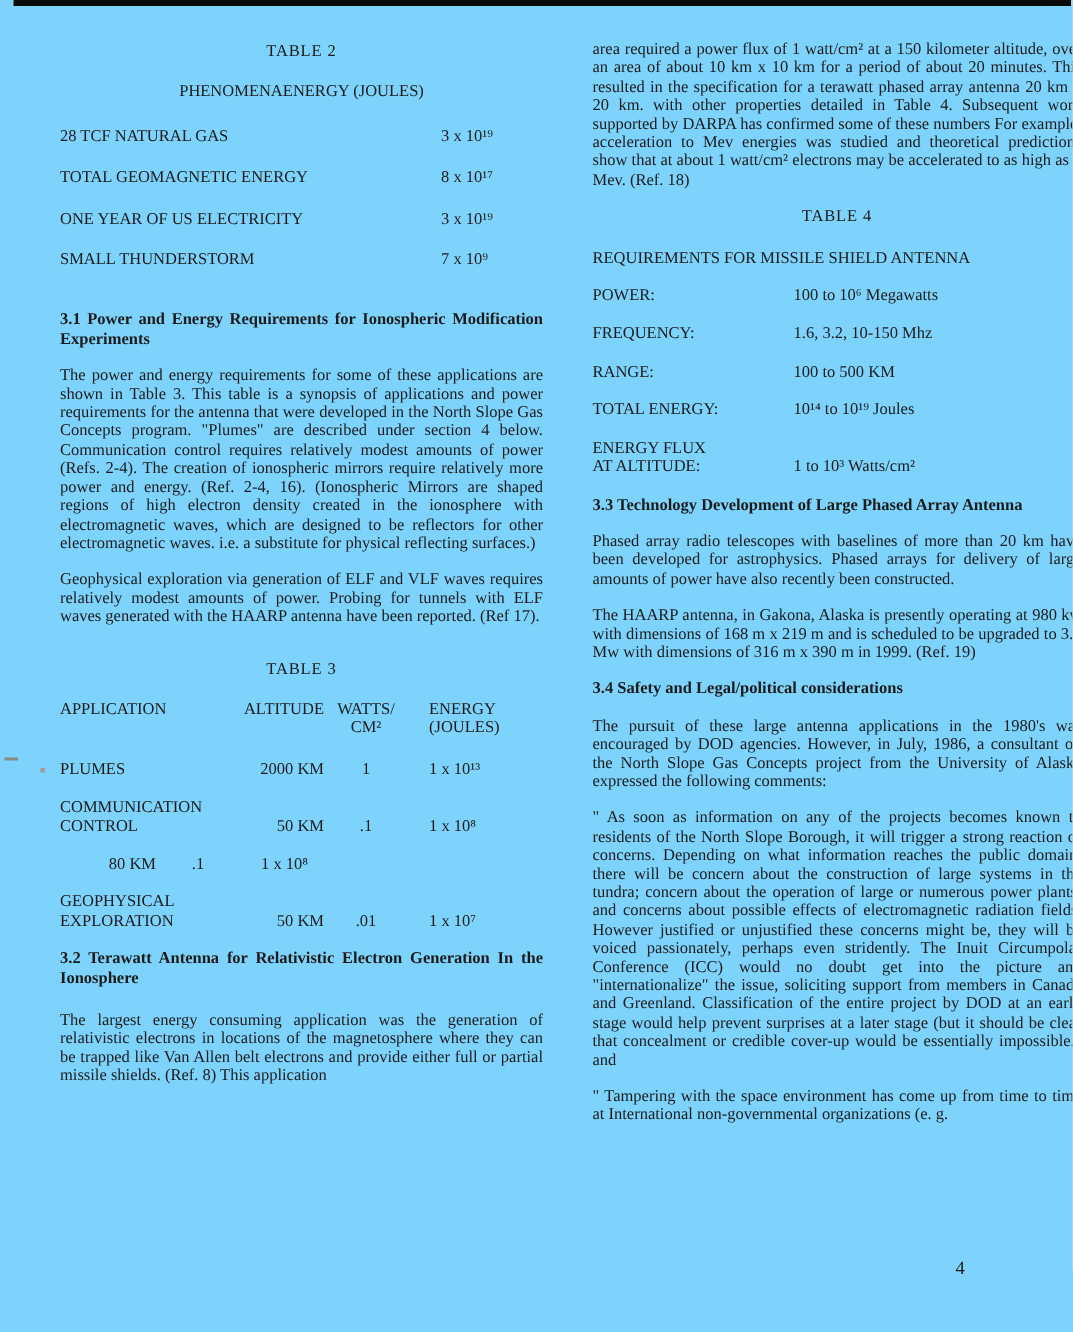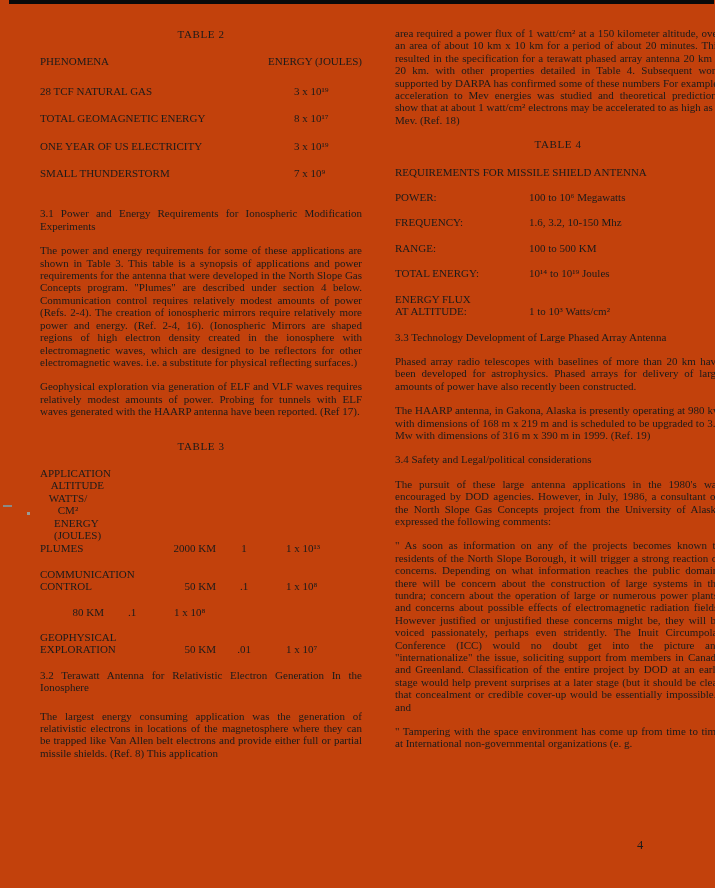--- a/index.html
+++ b/index.html
@@ -1,48 +1,48 @@
 <!DOCTYPE html>
 <html><head>
 <meta charset="utf-8">
 <style>
   html,body { margin:0; padding:0; background:#d8d8d4; }
   .page {
     position:relative;
     width:715px; height:888px;
     margin:0 auto;
-    background:#c2410c;
+    background:#7dd3fc;
     font-family:"Liberation Serif","DejaVu Serif",serif;
     color:#1b1b1b;
     overflow:hidden;
   }
   
   .edge-top { position:absolute; top:0; left:9px; right:1px; height:4px; background:#0a0a0a; }
   .mark-left { position:absolute; left:3px; top:505px; width:9px; height:2px; background:#8a8a86; }
   .dot-left { position:absolute; left:27px; top:512px; width:3px; height:3px; background:#9a9a96; }
 
   .col { position:absolute; font-size:11px; line-height:12.4px; }
   .col-left  { left:40px;  top:26px; width:322px; }
   .col-right { left:395px; top:27px; width:326px; }
 
   p.body { margin:0 0 12px 0; text-align:justify; }
-  .heading { margin:9px 0 12px 0; text-align:justify; }
+  .heading { margin:9px 0 12px 0; text-align:justify;font-weight:bold; }
 
   .tbl-title { text-align:center; letter-spacing:0.6px; margin:2px 0 15px 0; }
 
   
   .t2row { display:flex; justify-content:space-between; margin-bottom:15px; }
   .t2name { }
   .t2val { width:94px; text-align:left; }
   .t2val.num { padding-left:26px; box-sizing:border-box; }
-  .t2gap { margin-bottom:17px; }
+  .t2gap { margin-bottom:17px;justify-content:center; }
 
   
   .t3row { display:flex; align-items:flex-end; margin-bottom:13px; }
-  .t3row.head { align-items:flex-start; margin-bottom:1px;flex-direction:column; }
+  .t3row.head { align-items:flex-start; margin-bottom:15px; }
   .t3c1 { width:112px; white-space:pre-line; }
   .t3c2 { width:64px; text-align:right; white-space:pre-line; }
   .t3c3 { width:56px; text-align:center; white-space:pre-line; }
   .t3c4 { flex:1; padding-left:14px; white-space:pre-line; }
 
   
   .t4sub { margin:1px 0 13px 0; }
   .t4row { display:flex; align-items:flex-end; margin-bottom:13px;justify-content:flex-end; }
   .t4label { width:134px; white-space:pre-line; }
   .t4value { flex:1; }

